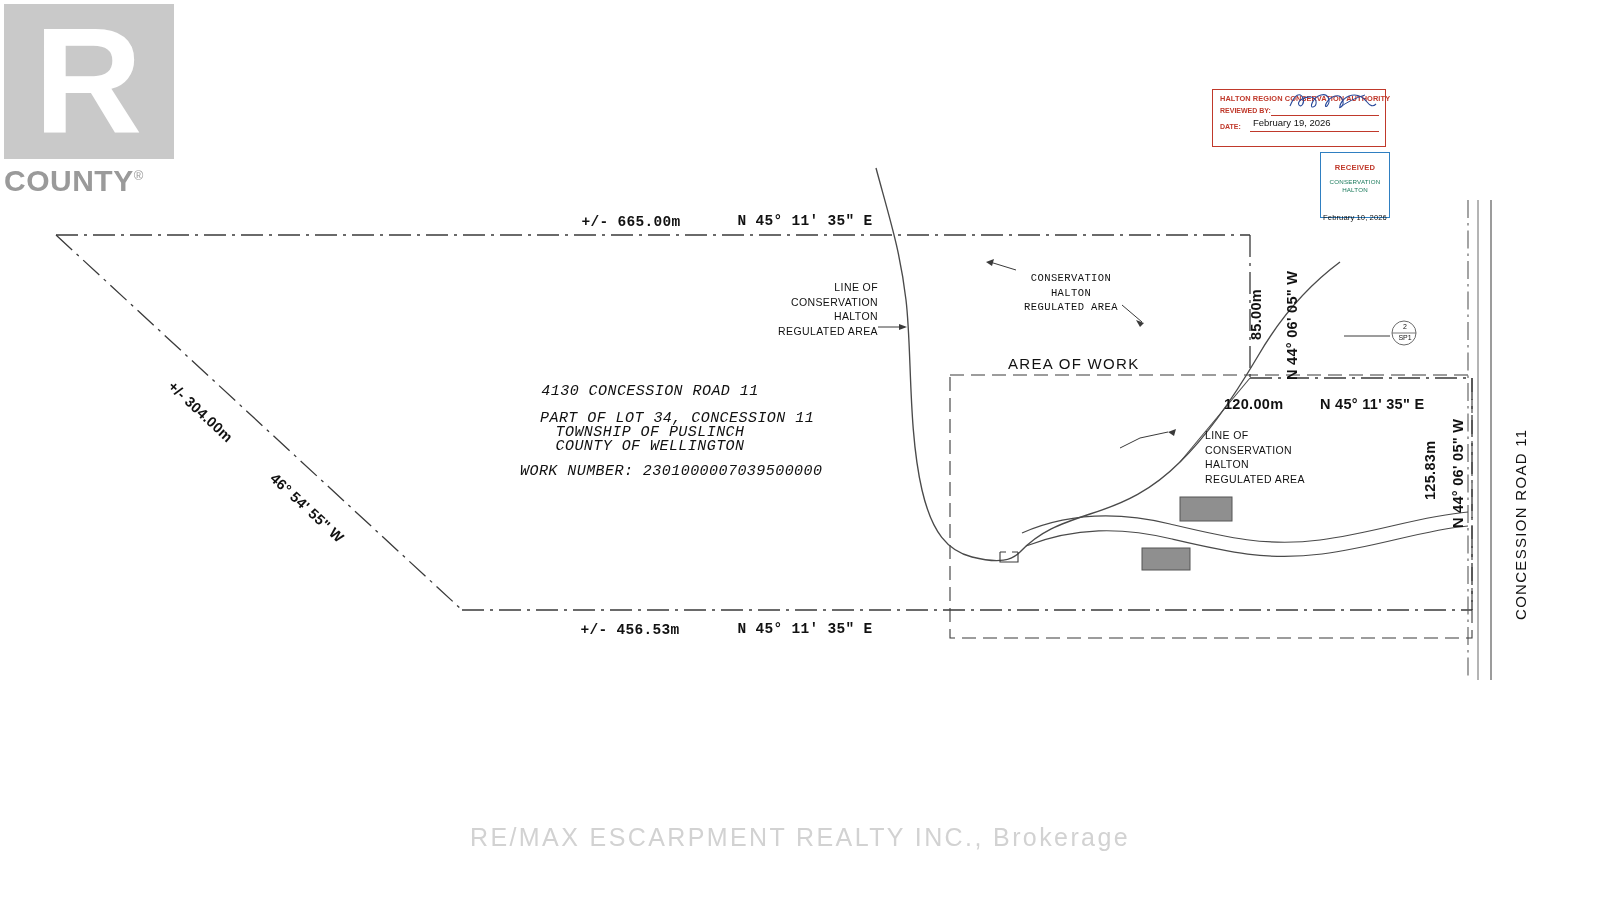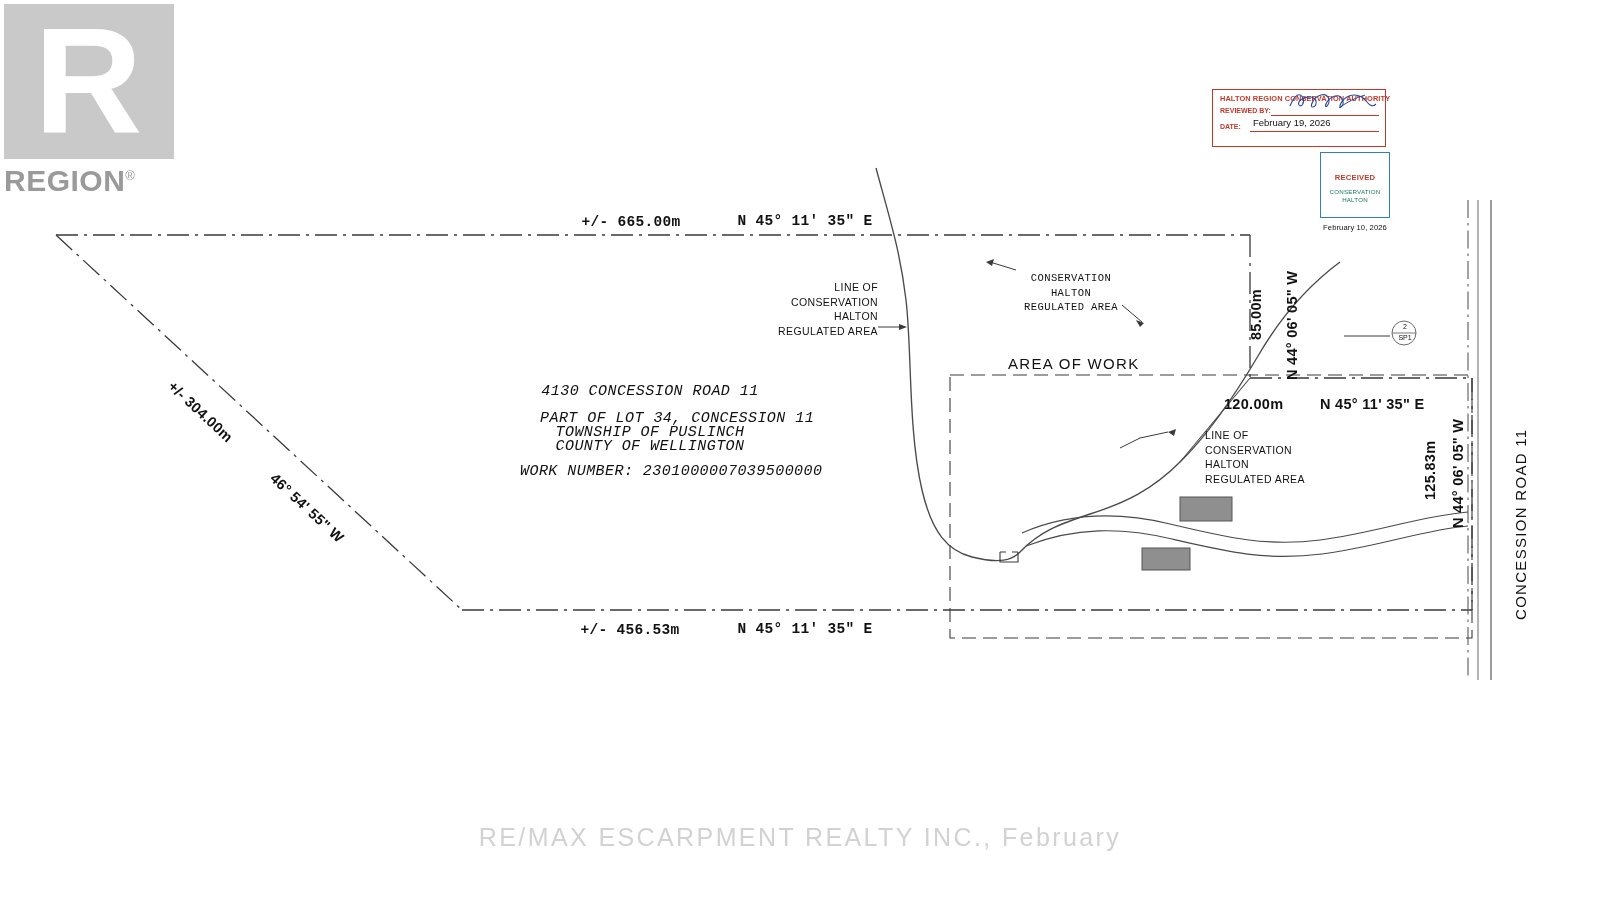--- a/index.html
+++ b/index.html
@@ -38,21 +38,21 @@
   #hrca-stamp .title{position:absolute;left:7px;top:4px;font-size:7.4px;font-weight:bold;
       color:#c0392b;letter-spacing:.1px;white-space:nowrap;}
   #hrca-stamp .rowlab{position:absolute;font-size:7px;font-weight:bold;color:#c0392b;}
   #hrca-stamp .rule{position:absolute;border-bottom:1px solid #c0392b;}
   #hrca-stamp .dateval{position:absolute;left:40px;top:27px;font-size:9.5px;color:#111;
       white-space:nowrap;}
   #sig{position:absolute;left:74px;top:-2px;width:92px;height:26px;}
 
   #received-stamp{position:absolute;left:1320px;top:152px;width:68px;height:64px;
       border:1.6px solid #2f7fc1;background:#fff;text-align:center;}
-  #received-stamp .rcv{margin-top:20px;font-size:7.6px;font-weight:bold;color:#c0392b;
+  #received-stamp .rcv{margin-top:10px;font-size:7.6px;font-weight:bold;color:#c0392b;
       letter-spacing:.2px;}
   #received-stamp .org{margin-top:6px;font-size:6.2px;color:#18795a;line-height:8.4px;
       letter-spacing:.2px;}
   #received-stamp .dt{margin-top:18px;font-size:7.6px;color:#111;letter-spacing:.1px;}
 
   
   #watermark{position:absolute;left:0;top:823px;width:1600px;text-align:center;
       font-family:"Liberation Sans",sans-serif;font-size:25px;letter-spacing:2.4px;
       color:#d2d2d2;white-space:nowrap;}
 
@@ -60,21 +60,21 @@
 </style>
 </head>
 <body>
 
 <div id="stage">
 
   <div id="realtor-logo">
     <div class="rbox">
       <div class="rglyph">R</div>
     </div>
-    <div class="rword"><span>REGION</span><span class="rreg">®</span></div>
+    <div class="rword"><span>COUNTY</span><span class="rreg">®</span></div>
   </div>
 
   <svg width="1600" height="918" viewBox="0 0 1600 918">
 
     <g fill="none" stroke="#3a3a3a" stroke-width="1.3" stroke-dasharray="22 6 3 6">
 
       <path d="M56,235 L1250,235"></path>
 
       <path d="M56,235 L462,610"></path>
 
@@ -207,15 +207,15 @@
 
   <div id="received-stamp">
     <div class="rcv">RECEIVED</div>
     <div class="org">
       <div>CONSERVATION</div>
       <div>HALTON</div>
     </div>
     <div class="dt">February 10, 2026</div>
   </div>
 
-  <div id="watermark">RE/MAX ESCARPMENT REALTY INC., February</div>
+  <div id="watermark">RE/MAX ESCARPMENT REALTY INC., Brokerage</div>
 
 </div>
 
 </body></html>

